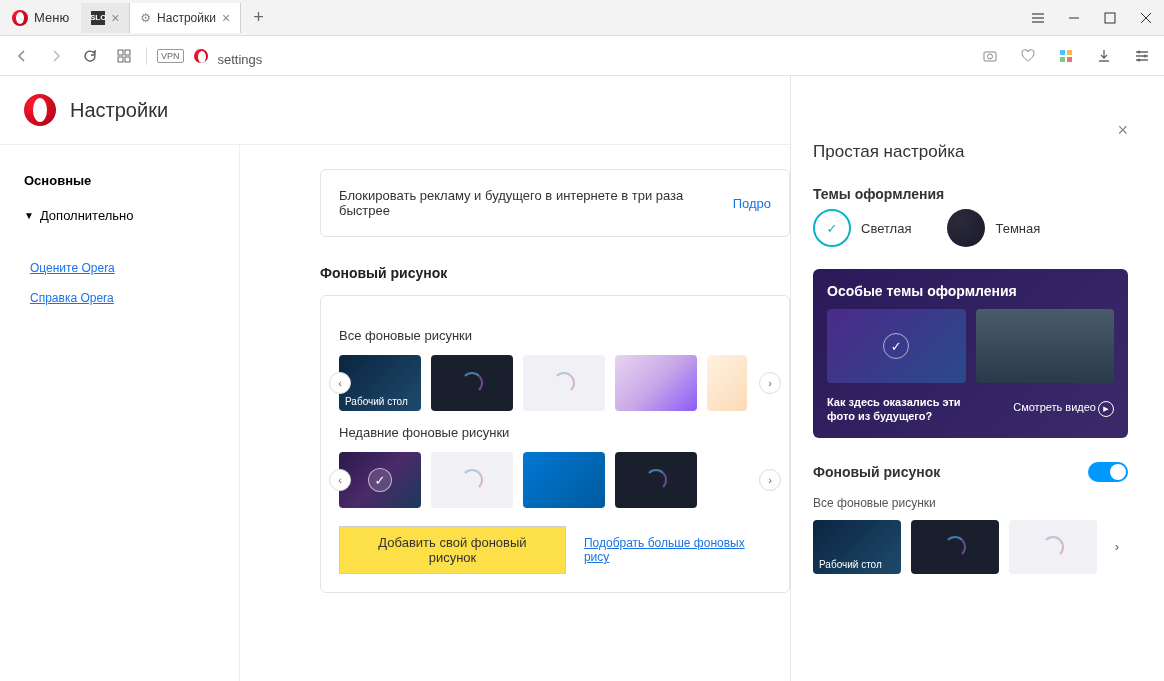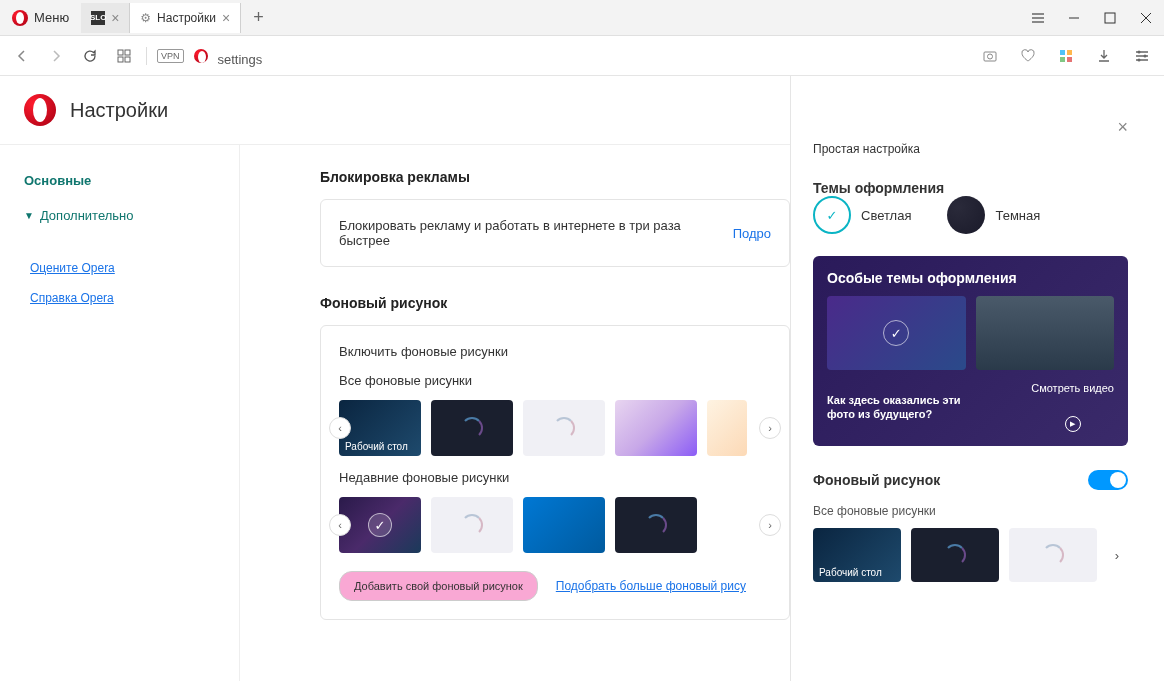--- a/index.html
+++ b/index.html
@@ -27,21 +27,21 @@
 .content { display: flex; height: calc(100% - 76px); }
 
 .settings-header { display: flex; align-items: center; gap: 14px; padding: 18px 24px; border-bottom: 1px solid #eee; width: 100%; }
 .opera-logo-lg { width: 32px; height: 32px; border-radius: 50%; background: radial-gradient(circle at 30% 30%, #ff1b2d, #a70014); position: relative; }
 .opera-logo-lg::after { content: ""; position: absolute; top: 4px; left: 9px; width: 14px; height: 24px; border-radius: 50%; background: #fff; }
 .settings-title { font-size: 20px; font-weight: 400; color: #333; }
 
 .left-col { width: 240px; border-right: 1px solid #eee; padding-top: 0; }
 .left-wrap { display: flex; flex-direction: column; }
 .sidebar { padding: 18px 0; }
-.side-item { padding: 10px 24px; font-size: 13px; color: #0f766e; cursor: pointer; display: flex; align-items: center; gap: 6px; }
+.side-item { padding: 10px 24px; font-size: 13px; color: #000000; cursor: pointer; display: flex; align-items: center; gap: 6px; }
 .side-item.bold { font-weight: 600; }
 .side-link { padding: 8px 30px; font-size: 12px; }
 .side-link a { color: #1a73e8; text-decoration: underline; cursor: pointer; text-align: right; }
 
 .main { flex: 1; padding: 24px 0 24px 80px; overflow-y: auto; }
 .section { margin-bottom: 28px; max-width: 470px; }
 .sec-title { font-size: 14px; font-weight: 600; margin-bottom: 14px; color: #222; }
 .card { border: 1px solid #e4e4e4; border-radius: 6px; padding: 18px; background: #fff; }
 .card-row { font-size: 13px; color: #333; display: flex; align-items: center; }
 .inline-link { color: #1a73e8; cursor: pointer; margin-left: 4px; }
@@ -56,43 +56,43 @@
 .thumb.city { background: linear-gradient(135deg, #2a1a4a 0%, #4a2a6a 50%, #1a3a5a 100%); }
 .thumb.win { background: linear-gradient(135deg, #0078d4 0%, #005a9e 100%); }
 .thumb-label { position: absolute; bottom: 4px; left: 6px; right: 6px; color: #fff; font-size: 10px; line-height: 1.1; }
 .thumb-spinner { width: 22px; height: 22px; border: 2px solid transparent; border-top-color: #4a7ba6; border-right-color: #6a4a8a; border-radius: 50%; }
 .thumb-spinner.light-sp { border-top-color: #b8c5d6; border-right-color: #d6b8c5; }
 .thumb-check { position: absolute; top: 50%; left: 50%; transform: translate(-50%,-50%); width: 24px; height: 24px; border-radius: 50%; background: rgba(255,255,255,0.15); border: 1px solid rgba(255,255,255,0.6); display: flex; align-items: center; justify-content: center; color: #fff; }
 .chev { position: absolute; top: 50%; transform: translateY(-50%); width: 22px; height: 22px; border-radius: 50%; background: #fff; border: 1px solid #ddd; display: flex; align-items: center; justify-content: center; color: #666; cursor: pointer; font-size: 11px; z-index: 2; }
 .chev.left { left: -10px; }
 .chev.right { right: -10px; }
 .card-footer { display: flex; align-items: center; gap: 18px; margin-top: 18px; }
-.btn-outline { border: 1px solid #ccc; background: #f9a8d4; padding: 8px 14px; border-radius: 13px; font-size: 11px; cursor: pointer; color: #333; }
+.btn-outline { border: 1px solid #ccc; background: #fde047; padding: 8px 14px; border-radius: 0; font-size: 13px; cursor: pointer; color: #333; }
 .text-link { color: #1a73e8; font-size: 12px; text-decoration: underline; cursor: pointer; }
 
 .panel { width: 360px; border-left: 1px solid #e5e5e5; padding: 22px 22px; overflow-y: auto; }
 .panel-head { display: flex; align-items: center; justify-content: space-between; margin-bottom: 24px; }
-.panel-title { font-size: 12px; color: #333; margin-top: 44px; }
+.panel-title { font-size: 17px; color: #333; margin-top: 44px; }
 .close-x { font-size: 18px; color: #888; cursor: pointer; }
-.panel-sec-title { font-size: 14px; font-weight: 600; margin-bottom: 0; }
+.panel-sec-title { font-size: 14px; font-weight: 600; margin-bottom: 7px; }
 .theme-row { display: flex; gap: 36px; margin-bottom: 22px; }
 .theme-opt { display: flex; align-items: center; gap: 10px; cursor: pointer; }
 .theme-circle { width: 38px; height: 38px; border-radius: 50%; }
 .theme-circle.sel { border: 2px solid #0ab4c4; display: flex; align-items: center; justify-content: center; color: #0ab4c4; background: #fff; }
 .theme-circle.dark-c { background: radial-gradient(circle at 30% 30%, #2a2a3a, #1a1a2a); }
 .promo { background: linear-gradient(135deg, #2a1a5a 0%, #3a2a6a 100%); border-radius: 6px; padding: 14px; color: #fff; margin-bottom: 24px; }
 .promo-title { font-size: 14px; font-weight: 600; margin-bottom: 10px; }
 .promo-imgs { display: flex; gap: 10px; margin-bottom: 12px; }
 .promo-img { flex: 1; height: 74px; border-radius: 4px; position: relative; }
 .promo-img.city { background: linear-gradient(135deg, #4a2a8a 0%, #2a4a8a 100%); }
 .promo-img.fog { background: linear-gradient(180deg, #4a5a6a 0%, #2a3a4a 100%); }
 .promo-check { position: absolute; top: 50%; left: 50%; transform: translate(-50%,-50%); width: 26px; height: 26px; border-radius: 50%; border: 1px solid rgba(255,255,255,0.6); display: flex; align-items: center; justify-content: center; }
 .promo-foot { display: flex; justify-content: space-between; align-items: center; font-size: 11px; }
 .promo-q { max-width: 160px; line-height: 1.3; font-weight: bold; }
-.promo-vid { display: flex; align-items: center; gap: 22px; cursor: pointer; flex-direction: column; }
+.promo-vid { display: flex; gap: 2px; cursor: pointer; }
 .play-circ { width: 16px; height: 16px; border: 1px solid #fff; border-radius: 50%; display: flex; align-items: center; justify-content: center; font-size: 7px; }
 .bg-head { display: flex; justify-content: space-between; align-items: center; margin-bottom: 14px; }
 .toggle { width: 40px; height: 20px; border-radius: 10px; background: #0098ff; position: relative; cursor: pointer; }
 .toggle::after { content: ""; position: absolute; right: 2px; top: 2px; width: 16px; height: 16px; background: #fff; border-radius: 50%; }
 .panel-sub { font-size: 12px; color: #555; margin-bottom: 10px; }
 .panel-thumbs { display: flex; gap: 10px; align-items: center; position: relative; }
 .panel-thumbs .thumb { width: 88px; height: 54px; }
 .panel-chev { width: 20px; height: 20px; display: flex; align-items: center; justify-content: center; color: #555; cursor: pointer; }
 
 .icon-svg { width: 16px; height: 16px; }
@@ -219,33 +219,31 @@
             <span>Дополнительно</span>
           </div>
           <div style="height:20px"></div>
           <div class="side-link"><a>Оцените Opera</a></div>
           <div class="side-link"><a>Справка Opera</a></div>
         </div>
       </div>
 
       <div class="main">
         <div class="section">
-          <div class="sec-title">Блокировка рекламы</div>
           <div class="card">
             <div class="card-row">
-              <span>Блокировать рекламу и работать в интернете в три раза быстрее</span>
+              <span>Блокировать рекламу и будущего в интернете в три раза быстрее</span>
               <span class="inline-link">Подро</span>
             </div>
           </div>
         </div>
 
         <div class="section">
           <div class="sec-title">Фоновый рисунок</div>
           <div class="card">
-            <div class="card-row">Включить фоновые рисунки</div>
             <div class="sub-title">Все фоновые рисунки</div>
             <div class="thumbs">
               <div class="chev left">‹</div>
               <div class="thumb desktop">
                 <span class="thumb-label">Рабочий стол</span>
               </div>
               <div class="thumb dark">
                   <div class="thumb-spinner"></div>
                 </div>
               <div class="thumb light">
@@ -267,21 +265,21 @@
                 </div>
               <div class="thumb win"></div>
               <div class="thumb dark">
                   <div class="thumb-spinner"></div>
                 </div>
               <div class="chev right">›</div>
             </div>
 
             <div class="card-footer">
               <button class="btn-outline">Добавить свой фоновый рисунок</button>
-              <span class="text-link">Подобрать больше фоновый рису</span>
+              <span class="text-link">Подобрать больше фоновых рису</span>
             </div>
           </div>
         </div>
       </div>
     </div>
   </div>
 
   <div class="panel">
     <div class="panel-head">
       <span class="panel-title">Простая настройка</span>

